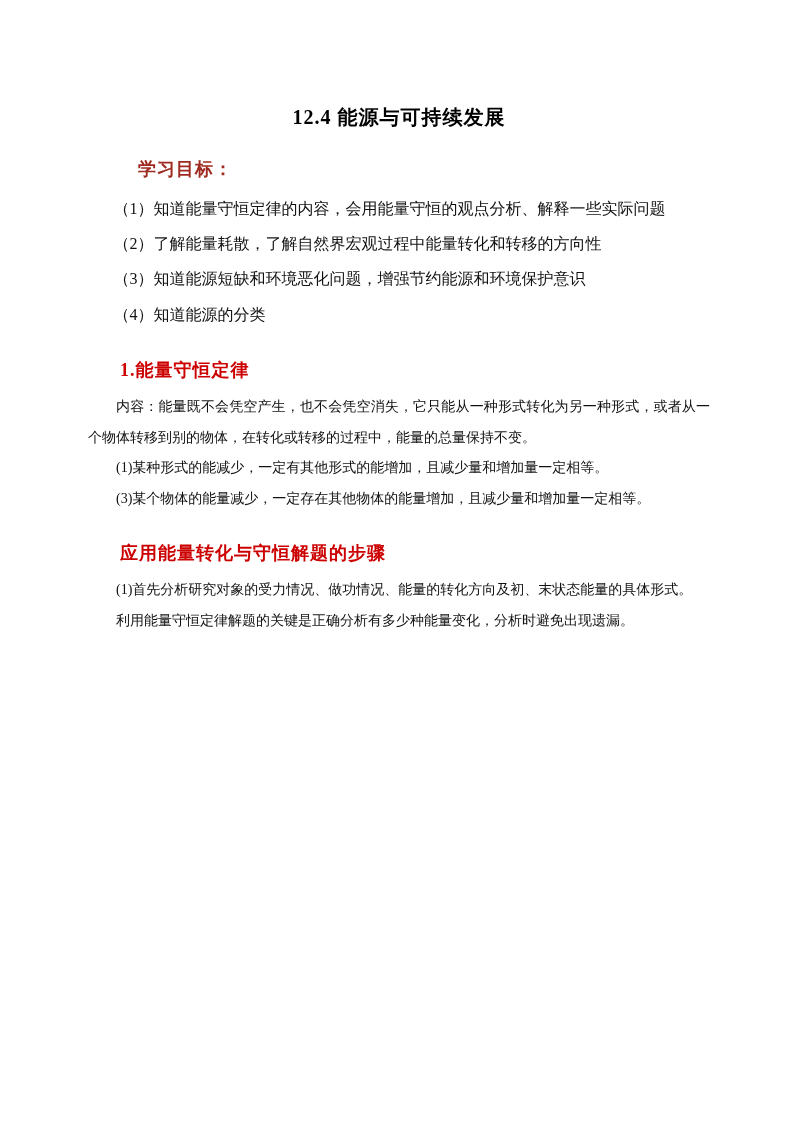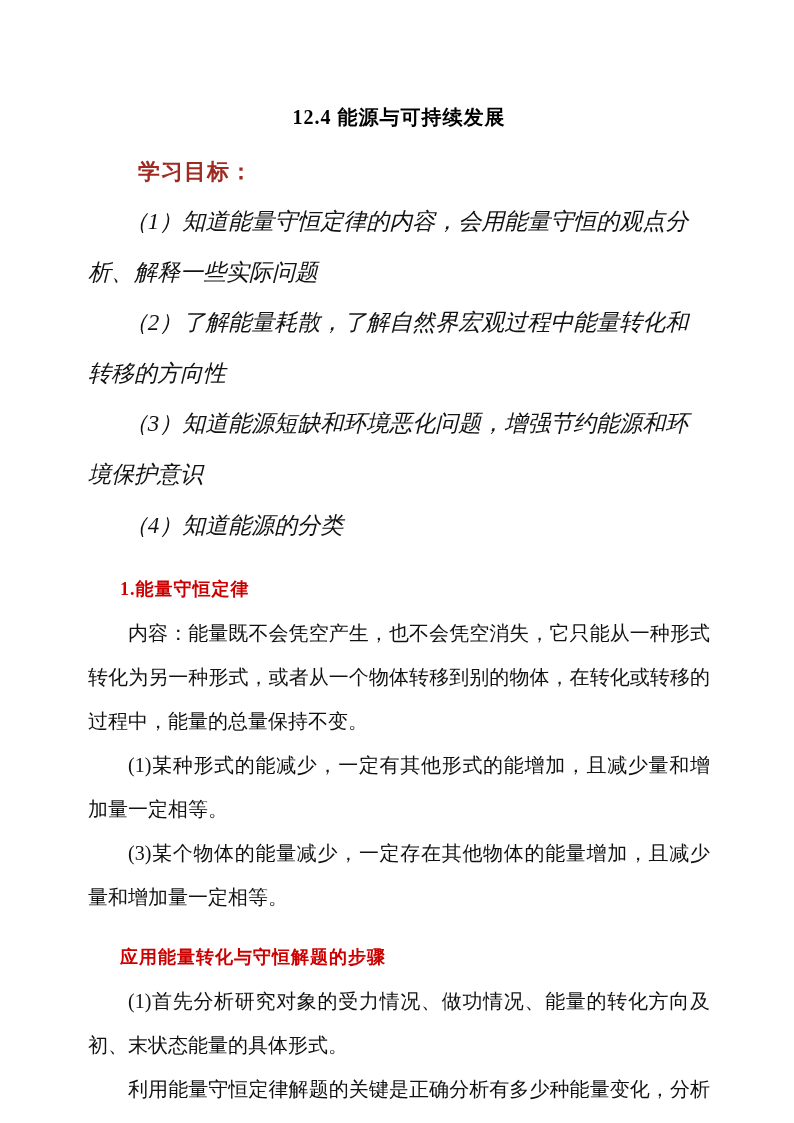--- a/index.html
+++ b/index.html
@@ -21,44 +21,43 @@
   }
   .doc-title {
     font-size: 20px;
     font-weight: bold;
     color: var(--color-title_text, #000000);
     text-align: center;
     letter-spacing: 1px;
     margin-bottom: 26px;
   }
   .obj-heading {
-    font-size: 22px;
+    font-size: 18px;
     font-weight: bold;
     color: var(--color-objectives_heading, #9e2a20);
     margin-left: 50px;
     margin-bottom: 10px;
     letter-spacing: 1px;
   }
   .obj-item {
-    font-size: 23px;
+    font-size: 16px;
     line-height: 2.2;
     text-indent: 1.6em;
     color: var(--color-body_text, #111111);
-    font-style: italic;
   }
   .obj-list { margin-bottom: 14px; }
   .sec-heading {
     font-size: 18px;
     font-weight: bold;
     color: var(--color-section_heading, #cc0000);
     margin: 26px 0 10px 32px;
     letter-spacing: 1px;
   }
   .body-para {
-    font-size: 20px;
+    font-size: 14px;
     line-height: 2.2;
     text-indent: 2em;
     text-align: justify;
     color: var(--color-body_text, #111111);
   }
 </style>
 </head>
 <body>
 
 <div class="page">

